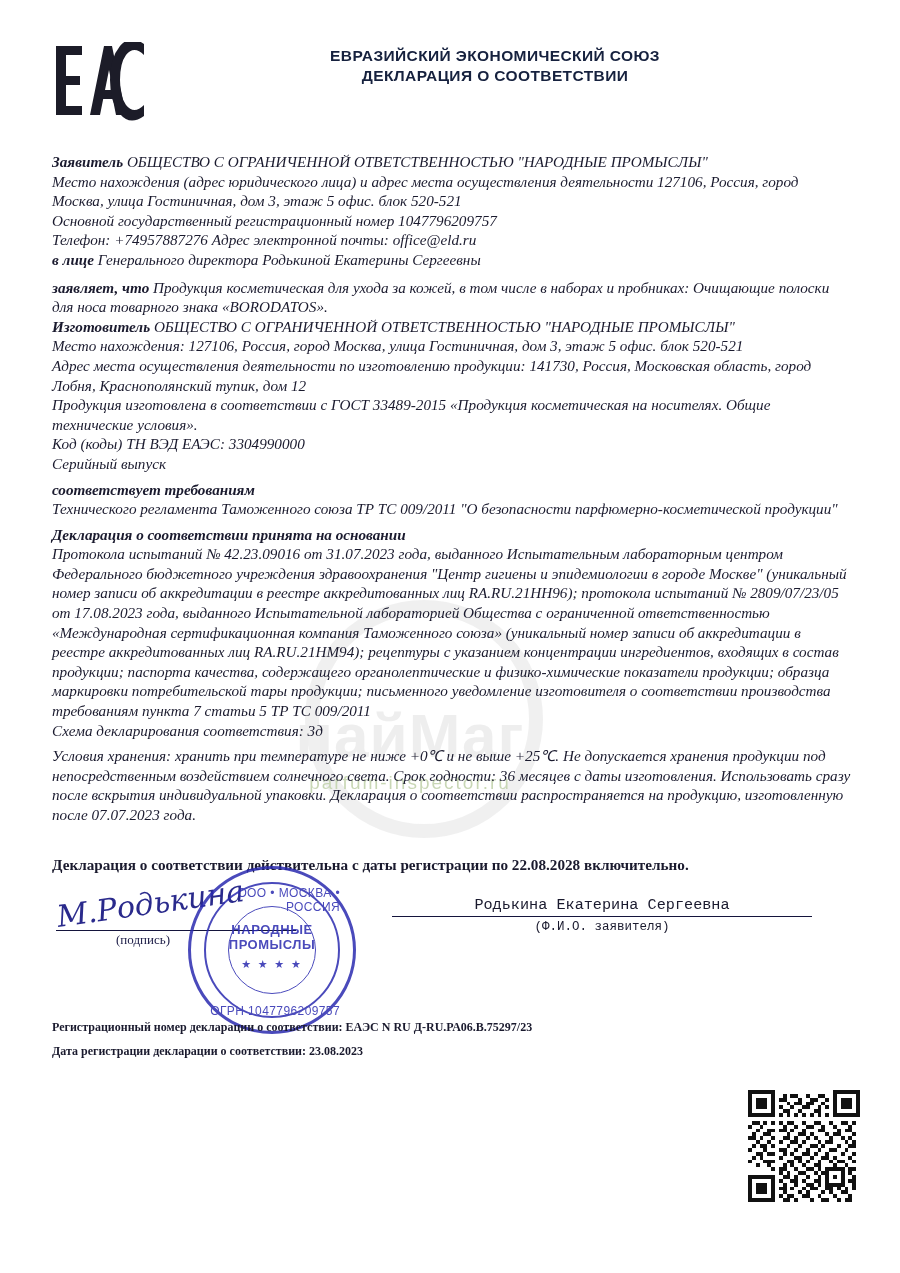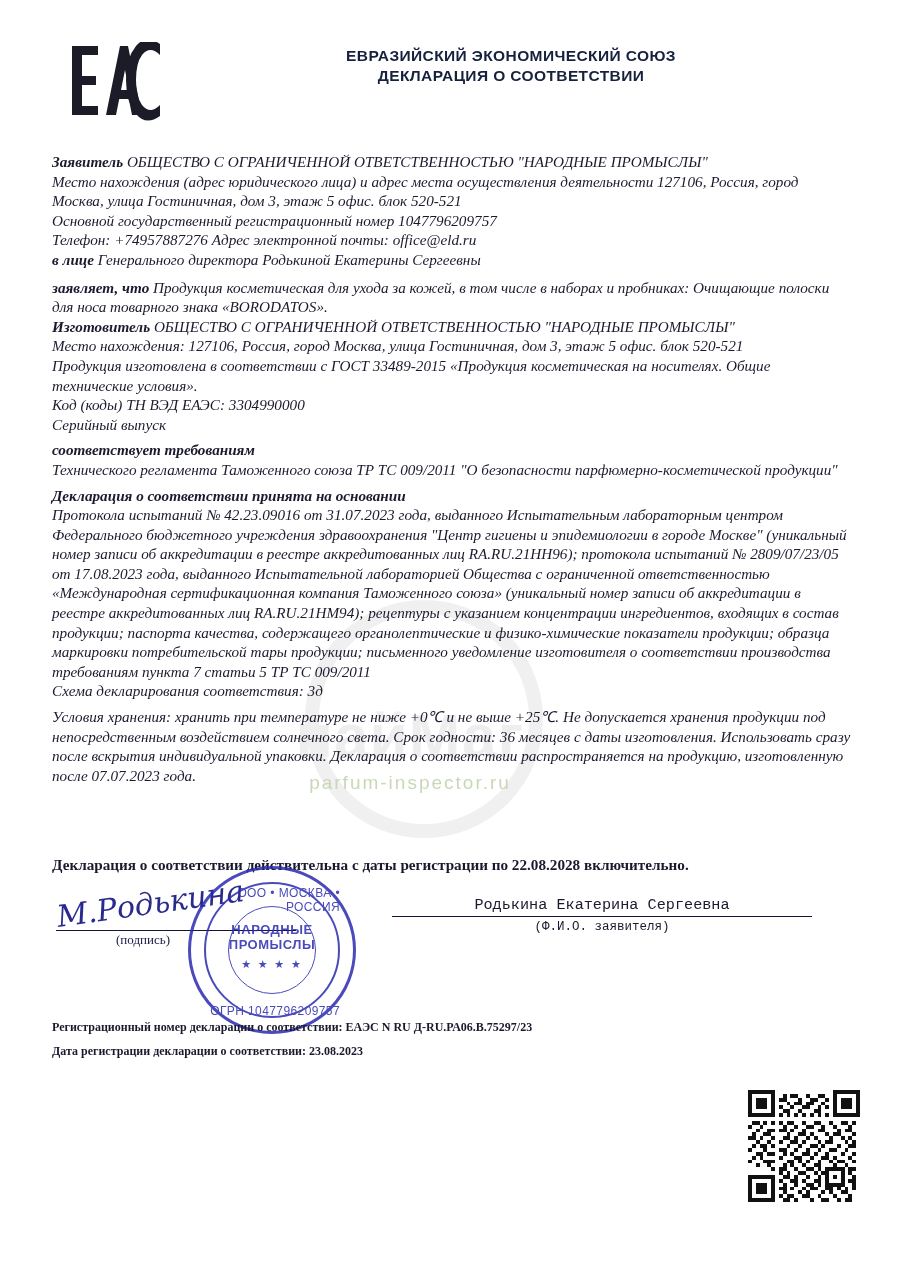--- a/index.html
+++ b/index.html
@@ -18,21 +18,21 @@
   .page {
     position: absolute;
     inset: 0;
     background: #fff;
   }
 
   
   .header {
     position: absolute;
     top: 36px;
-    left: 16px;
+    left: 0;
     right: 0;
     height: 90px;
   }
   .eac-mark {
     position: absolute;
     left: 52px;
     top: 6px;
     width: 96px;
     height: 86px;
   }
@@ -317,20 +317,21 @@
     <div class="blk" style="margin-top:8px;">
       <p>
         <span class="lbl">заявляет, что</span>
         <span>Продукция косметическая для ухода за кожей, в том числе в наборах и пробниках: Очищающие полоски для носа товарного знака «BORODATOS».</span>
       </p>
       <p>
         <span class="lbl">Изготовитель</span>
         <span>ОБЩЕСТВО С ОГРАНИЧЕННОЙ ОТВЕТСТВЕННОСТЬЮ "НАРОДНЫЕ ПРОМЫСЛЫ"</span>
       </p>
       <p>Место нахождения: 127106, Россия, город Москва, улица Гостиничная, дом 3, этаж 5 офис. блок 520-521</p>
+      <p>Адрес места осуществления деятельности по изготовлению продукции: 141730, Россия, Московская область, город Лобня, Краснополянский тупик, дом 12</p>
       <p>Продукция изготовлена в соответствии с ГОСТ 33489-2015 «Продукция косметическая на носителях. Общие технические условия».</p>
       <p>Код (коды) ТН ВЭД ЕАЭС: 3304990000</p>
       <p>Серийный выпуск</p>
     </div>
 
     <div class="blk" style="margin-top:6px;">
       <p class="lbl">соответствует требованиям</p>
       <p>Технического регламента Таможенного союза ТР ТС 009/2011 "О безопасности парфюмерно-косметической продукции"</p>
     </div>
 

